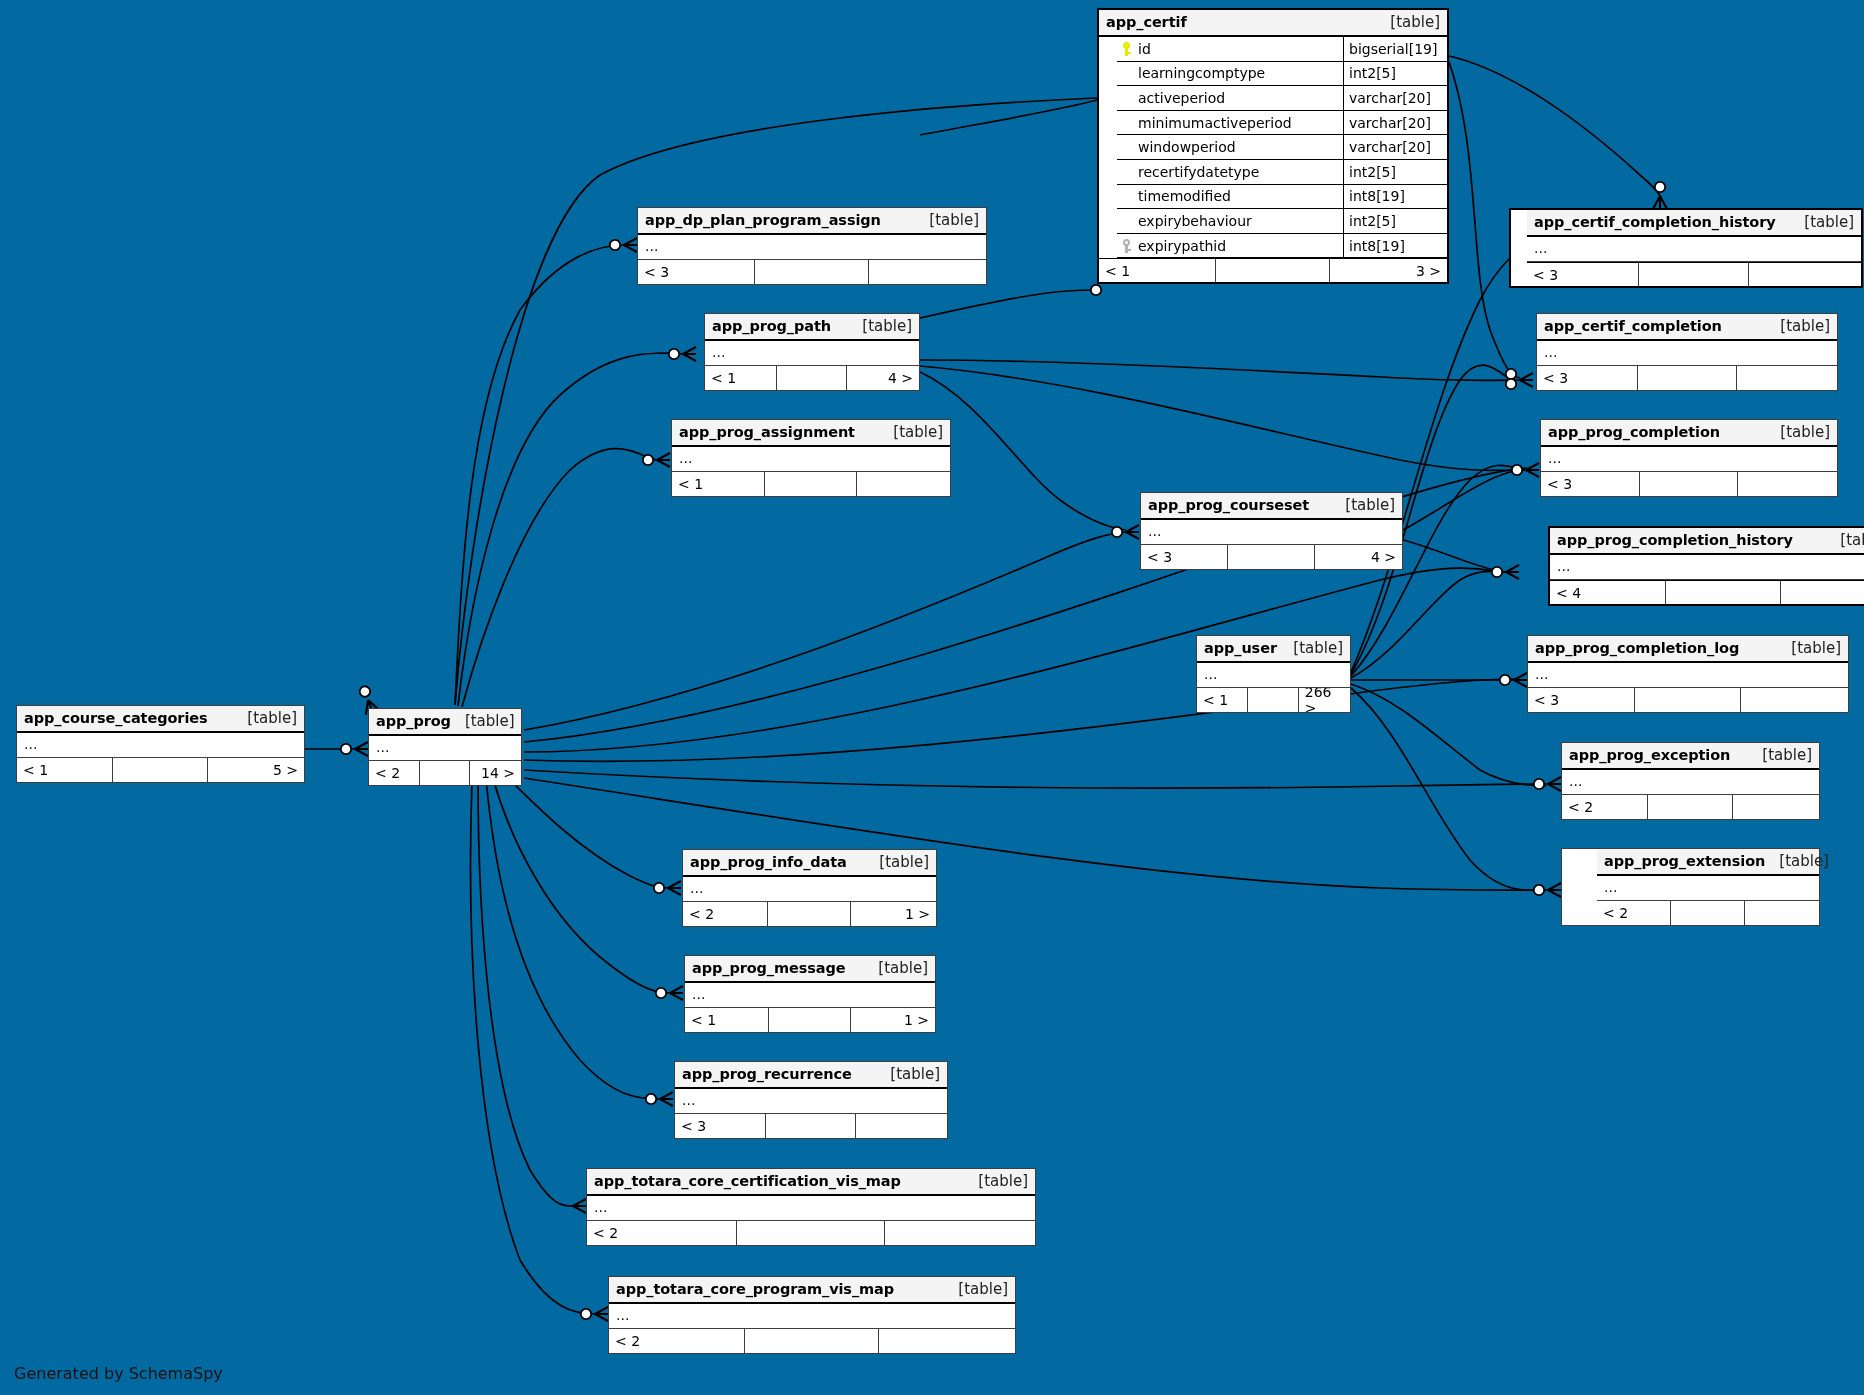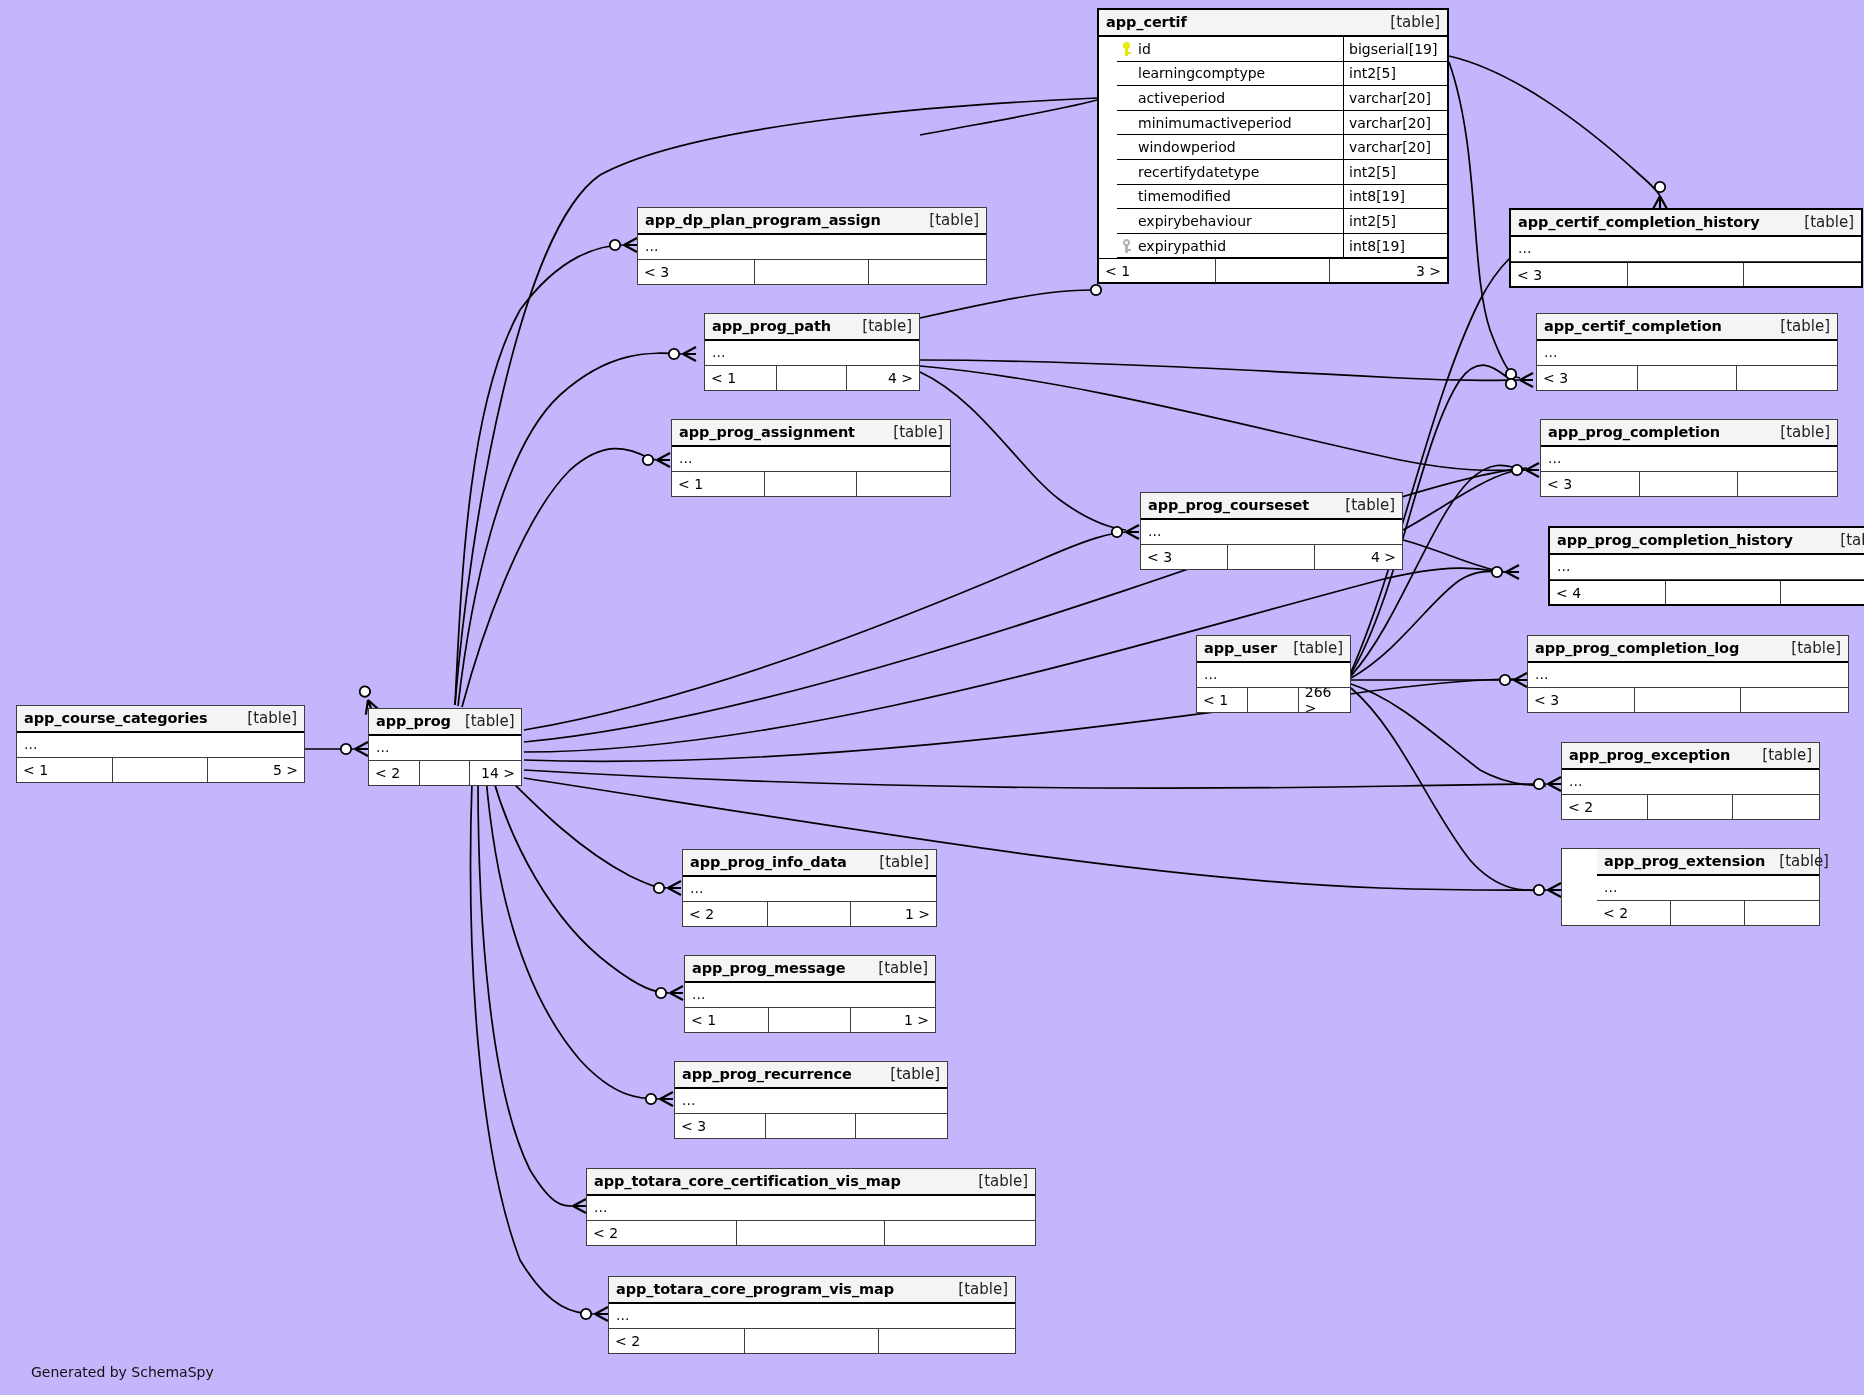--- a/index.html
+++ b/index.html
@@ -8,21 +8,21 @@
     padding: 0;
     background: #ffffff;
   }
   body {
     font-family: "DejaVu Sans", "Liberation Sans", sans-serif;
   }
   #canvas {
     position: relative;
     width: 1864px;
     height: 1395px;
-    background: #c4b5fd;
+    background: #0369a1;
     overflow: hidden;
   }
   #edges {
     position: absolute;
     left: 0;
     top: 0;
     width: 1864px;
     height: 1395px;
     pointer-events: none;
   }
@@ -157,23 +157,23 @@
     border-right: none;
     justify-content: flex-end;
   }
   .node .foot .f-left  { flex: 0 0 33.5%; justify-content: flex-start; }
   .node .foot .f-mid   { flex: 0 0 33%;  }
   .node .foot .f-right { flex: 1 1 auto; }
   .node.emphasis .foot { border-top: 1px solid #000; }
 
   #footer-note {
     position: absolute;
-    left: 31px;
+    left: 14px;
     top: 1364px;
-    font-size: 14px;
+    font-size: 16px;
     color: #111111;
     white-space: nowrap;
   }
 </style>
 </head>
 <body>
 
 <div id="canvas">
 
   <svg id="edges" viewBox="0 0 1864 1395" width="1864" height="1395" xmlns="http://www.w3.org/2000/svg">
@@ -547,21 +547,21 @@
           <span class="tname">app_totara_core_program_vis_map</span>
           <span class="ttag">[table]</span>
         </div>
         <div class="ellipsis-row">...</div>
         <div class="foot">
           <div class="f-left">&lt; 2</div>
           <div class="f-mid"></div>
           <div class="f-right"></div>
         </div>
       </div>
-      <div class="node emphasis" style="left: 1509px; top: 208px; width: 354px;">
+      <div class="node emphasis" style="left: 1509px; top: 208px; width: 354px; padding-left: 16px;">
         <div class="hdr">
           <span class="tname">app_certif_completion_history</span>
           <span class="ttag">[table]</span>
         </div>
         <div class="ellipsis-row">...</div>
         <div class="foot">
           <div class="f-left">&lt; 3</div>
           <div class="f-mid"></div>
           <div class="f-right"></div>
         </div>

